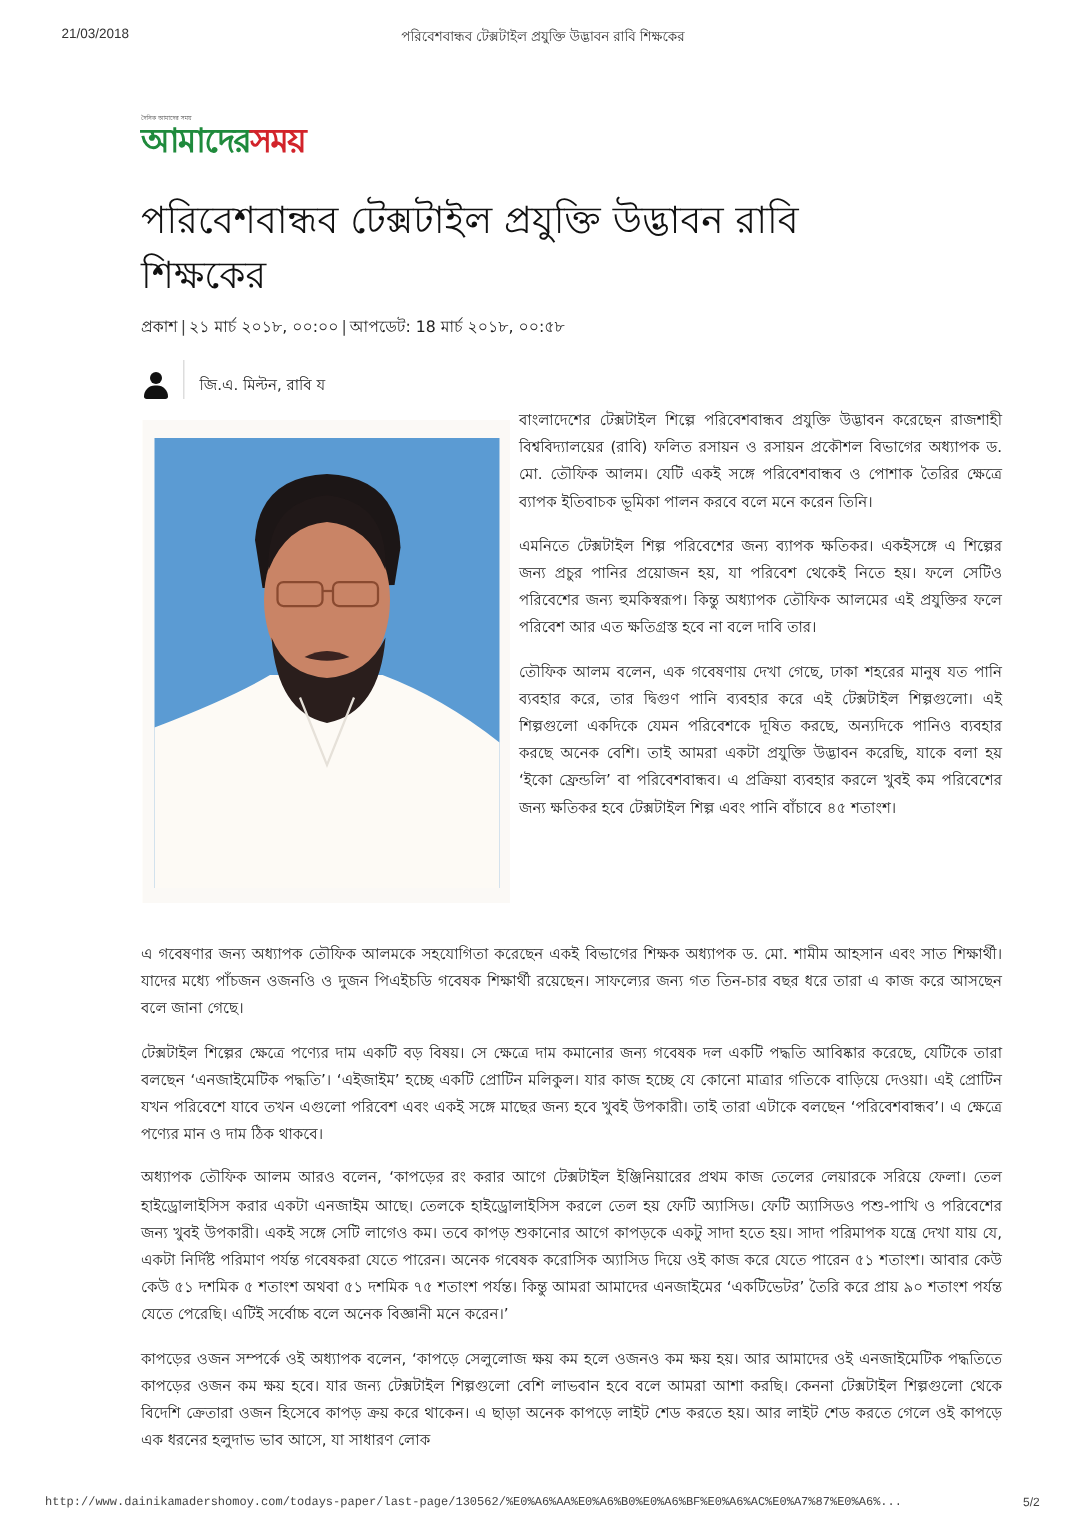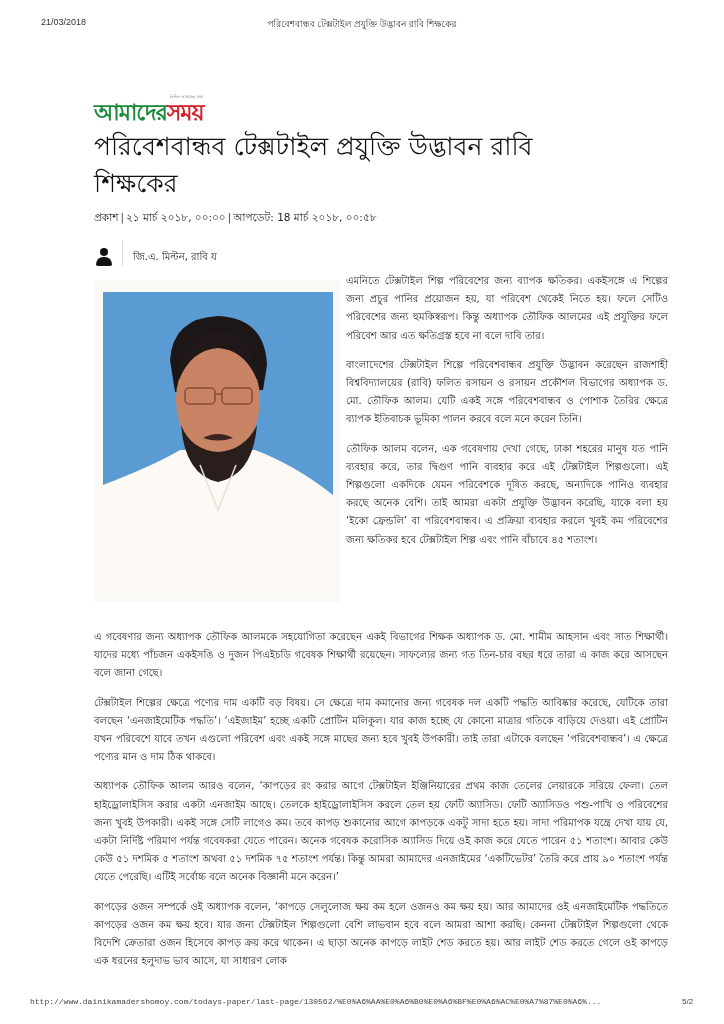--- a/index.html
+++ b/index.html
@@ -1,20 +1,20 @@
 <!DOCTYPE html>
 <html><head>
 <meta charset="utf-8">
 <style>
   html, body { margin: 0; padding: 0; background: #ffffff; }
   body { width: 724px; height: 1024px; position: relative; overflow: hidden; font-family: "DejaVu Sans", sans-serif; color: #1a1a1a; }
   .print-header { position: absolute; top: 17px; left: 0; width: 724px; font-family: "Liberation Sans", sans-serif; font-size: 9px; color: #333; }
   .print-date { position: absolute; left: 29px; top: 0; margin-left: 12px; }
   .print-title { position: absolute; left: 0; width: 724px; top: 0; text-align: center; font-size: 9px; }
-  .logo { position: absolute; left: 94px; top: 94px; text-align: right; }
+  .logo { position: absolute; left: 94px; top: 76px; }
   .logo-tag { font-size: 4px; color: #555; line-height: 5px; height: 6px; }
   .logo-text { font-size: 22px; font-weight: bold; line-height: 26px; letter-spacing: -1px; }
   .logo-green { color: #1f8a3c; }
   .logo-red { color: #d2232a; }
   .headline { position: absolute; left: 94px; top: 128px; width: 460px; font-size: 25px; line-height: 37px; color: #111; font-weight: normal; margin: 0; }
   .meta { position: absolute; left: 94px; top: 210px; font-size: 10.5px; color: #222; }
   .meta .sep { color: #444; padding: 0 2px; }
   .author { position: absolute; left: 96px; top: 240px; height: 26px; display: flex; align-items: flex-end; }
   .author-icon { width: 16px; height: 18px; position: relative; margin-right: 10px; }
   .author-icon .head { position: absolute; left: 4px; top: 0; width: 8px; height: 8px; border-radius: 50%; background: #111; }
@@ -70,27 +70,27 @@
     <rect x="90" y="108" width="30" height="16" rx="4" fill="none" stroke="#8a4a30" stroke-width="1.5"></rect>
     <rect x="127" y="108" width="30" height="16" rx="4" fill="none" stroke="#8a4a30" stroke-width="1.5"></rect>
     <line x1="120" y1="114" x2="127" y2="114" stroke="#8a4a30" stroke-width="1.5"></line>
     <path d="M86 145 Q 90 195 123 202 Q 158 195 162 145 Q 150 170 123 172 Q 96 170 86 145 Z" fill="#2a1e1c"></path>
     <path d="M108 158 Q 123 150 138 158 Q 123 163 108 158 Z" fill="#3a2320"></path>
     <path d="M105 185 L 123 230 L 141 185" fill="none" stroke="#e6e1d9" stroke-width="1.5"></path>
   </svg>
 </div>
 
 <div class="col-text">
+  <p>বাংলাদেশের টেক্সটাইল শিল্পে পরিবেশবান্ধব প্রযুক্তি উদ্ভাবন করেছেন রাজশাহী বিশ্ববিদ্যালয়ের (রাবি) ফলিত রসায়ন ও রসায়ন প্রকৌশল বিভাগের অধ্যাপক ড. মো. তৌফিক আলম। যেটি একই সঙ্গে পরিবেশবান্ধব ও পোশাক তৈরির ক্ষেত্রে ব্যাপক ইতিবাচক ভূমিকা পালন করবে বলে মনে করেন তিনি।</p>
   <p>এমনিতে টেক্সটাইল শিল্প পরিবেশের জন্য ব্যাপক ক্ষতিকর। একইসঙ্গে এ শিল্পের জন্য প্রচুর পানির প্রয়োজন হয়, যা পরিবেশ থেকেই নিতে হয়। ফলে সেটিও পরিবেশের জন্য হুমকিস্বরূপ। কিন্তু অধ্যাপক তৌফিক আলমের এই প্রযুক্তির ফলে পরিবেশ আর এত ক্ষতিগ্রস্ত হবে না বলে দাবি তার।</p>
-  <p>বাংলাদেশের টেক্সটাইল শিল্পে পরিবেশবান্ধব প্রযুক্তি উদ্ভাবন করেছেন রাজশাহী বিশ্ববিদ্যালয়ের (রাবি) ফলিত রসায়ন ও রসায়ন প্রকৌশল বিভাগের অধ্যাপক ড. মো. তৌফিক আলম। যেটি একই সঙ্গে পরিবেশবান্ধব ও পোশাক তৈরির ক্ষেত্রে ব্যাপক ইতিবাচক ভূমিকা পালন করবে বলে মনে করেন তিনি।</p>
   <p>তৌফিক আলম বলেন, এক গবেষণায় দেখা গেছে, ঢাকা শহরের মানুষ যত পানি ব্যবহার করে, তার দ্বিগুণ পানি ব্যবহার করে এই টেক্সটাইল শিল্পগুলো। এই শিল্পগুলো একদিকে যেমন পরিবেশকে দূষিত করছে, অন্যদিকে পানিও ব্যবহার করছে অনেক বেশি। তাই আমরা একটা প্রযুক্তি উদ্ভাবন করেছি, যাকে বলা হয় ‘ইকো ফ্রেন্ডলি’ বা পরিবেশবান্ধব। এ প্রক্রিয়া ব্যবহার করলে খুবই কম পরিবেশের জন্য ক্ষতিকর হবে টেক্সটাইল শিল্প এবং পানি বাঁচাবে ৪৫ শতাংশ।</p>
 </div>
 
 <div class="full-text">
-  <p>এ গবেষণার জন্য অধ্যাপক তৌফিক আলমকে সহযোগিতা করেছেন একই বিভাগের শিক্ষক অধ্যাপক ড. মো. শামীম আহসান এবং সাত শিক্ষার্থী। যাদের মধ্যে পাঁচজন একইসঙি ও দুজন পিএইচডি গবেষক শিক্ষার্থী রয়েছেন। সাফল্যের জন্য গত তিন-চার বছর ধরে তারা এ কাজ করে আসছেন বলে জানা গেছে।</p>
+  <p>এ গবেষণার জন্য অধ্যাপক তৌফিক আলমকে সহযোগিতা করেছেন একই বিভাগের শিক্ষক অধ্যাপক ড. মো. শামীম আহসান এবং সাত শিক্ষার্থী। যাদের মধ্যে পাঁচজন ওজনওি ও দুজন পিএইচডি গবেষক শিক্ষার্থী রয়েছেন। সাফল্যের জন্য গত তিন-চার বছর ধরে তারা এ কাজ করে আসছেন বলে জানা গেছে।</p>
   <p>টেক্সটাইল শিল্পের ক্ষেত্রে পণ্যের দাম একটি বড় বিষয়। সে ক্ষেত্রে দাম কমানোর জন্য গবেষক দল একটি পদ্ধতি আবিষ্কার করেছে, যেটিকে তারা বলছেন ‘এনজাইমেটিক পদ্ধতি’। ‘এইজাইম’ হচ্ছে একটি প্রোটিন মলিকুল। যার কাজ হচ্ছে যে কোনো মাত্রার গতিকে বাড়িয়ে দেওয়া। এই প্রোটিন যখন পরিবেশে যাবে তখন এগুলো পরিবেশ এবং একই সঙ্গে মাছের জন্য হবে খুবই উপকারী। তাই তারা এটাকে বলছেন ‘পরিবেশবান্ধব’। এ ক্ষেত্রে পণ্যের মান ও দাম ঠিক থাকবে।</p>
   <p>অধ্যাপক তৌফিক আলম আরও বলেন, ‘কাপড়ের রং করার আগে টেক্সটাইল ইঞ্জিনিয়ারের প্রথম কাজ তেলের লেয়ারকে সরিয়ে ফেলা। তেল হাইড্রোলাইসিস করার একটা এনজাইম আছে। তেলকে হাইড্রোলাইসিস করলে তেল হয় ফেটি অ্যাসিড। ফেটি অ্যাসিডও পশু-পাখি ও পরিবেশের জন্য খুবই উপকারী। একই সঙ্গে সেটি লাগেও কম। তবে কাপড় শুকানোর আগে কাপড়কে একটু সাদা হতে হয়। সাদা পরিমাপক যন্ত্রে দেখা যায় যে, একটা নির্দিষ্ট পরিমাণ পর্যন্ত গবেষকরা যেতে পারেন। অনেক গবেষক করোসিক অ্যাসিড দিয়ে ওই কাজ করে যেতে পারেন ৫১ শতাংশ। আবার কেউ কেউ ৫১ দশমিক ৫ শতাংশ অথবা ৫১ দশমিক ৭৫ শতাংশ পর্যন্ত। কিন্তু আমরা আমাদের এনজাইমের ‘একটিভেটর’ তৈরি করে প্রায় ৯০ শতাংশ পর্যন্ত যেতে পেরেছি। এটিই সর্বোচ্চ বলে অনেক বিজ্ঞানী মনে করেন।’</p>
   <p>কাপড়ের ওজন সম্পর্কে ওই অধ্যাপক বলেন, ‘কাপড়ে সেলুলোজ ক্ষয় কম হলে ওজনও কম ক্ষয় হয়। আর আমাদের ওই এনজাইমেটিক পদ্ধতিতে কাপড়ের ওজন কম ক্ষয় হবে। যার জন্য টেক্সটাইল শিল্পগুলো বেশি লাভবান হবে বলে আমরা আশা করছি। কেননা টেক্সটাইল শিল্পগুলো থেকে বিদেশি ক্রেতারা ওজন হিসেবে কাপড় ক্রয় করে থাকেন। এ ছাড়া অনেক কাপড়ে লাইট শেড করতে হয়। আর লাইট শেড করতে গেলে ওই কাপড়ে এক ধরনের হলুদাভ ভাব আসে, যা সাধারণ লোক</p>
 </div>
 
 <div class="print-footer">
   <span class="print-url">http://www.dainikamadershomoy.com/todays-paper/last-page/130562/%E0%A6%AA%E0%A6%B0%E0%A6%BF%E0%A6%AC%E0%A7%87%E0%A6%...</span>
   <span class="print-page">5/2</span>
 </div>
 

